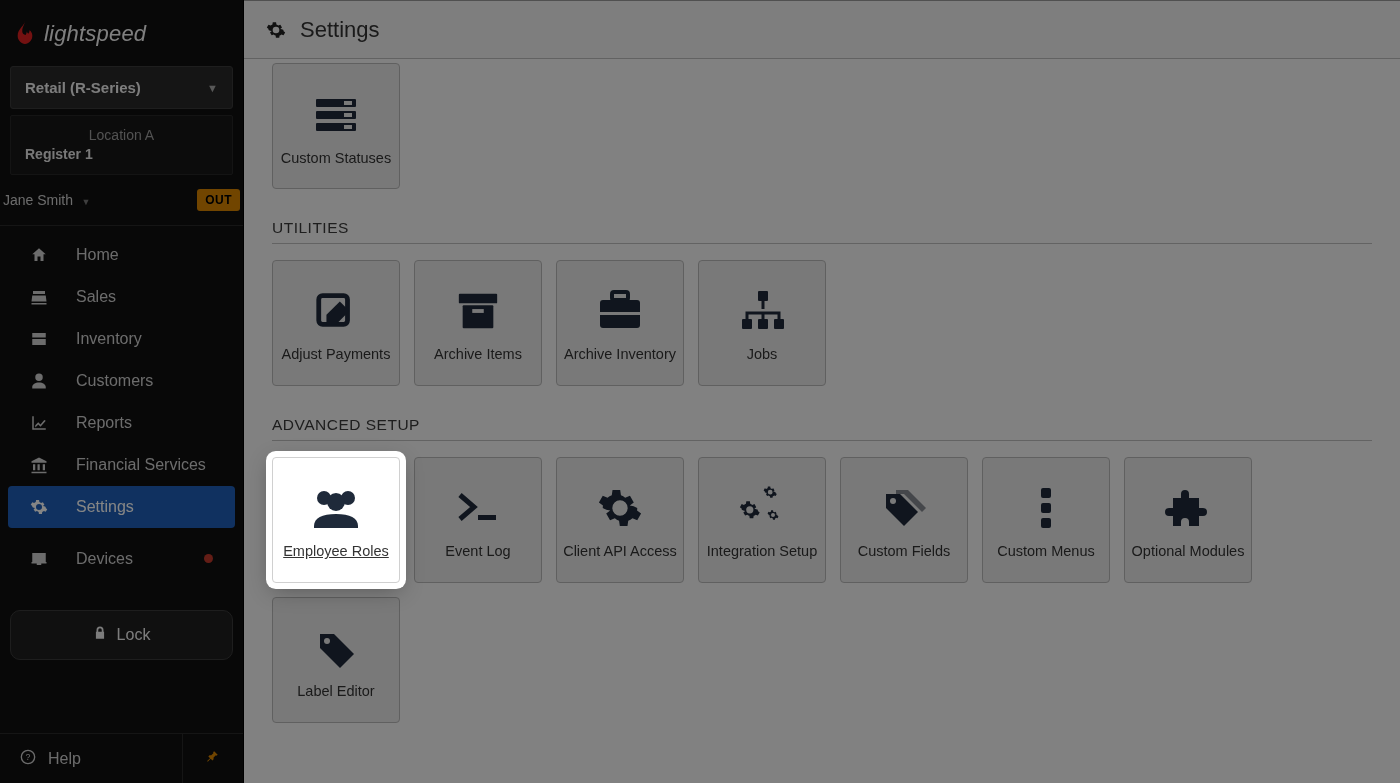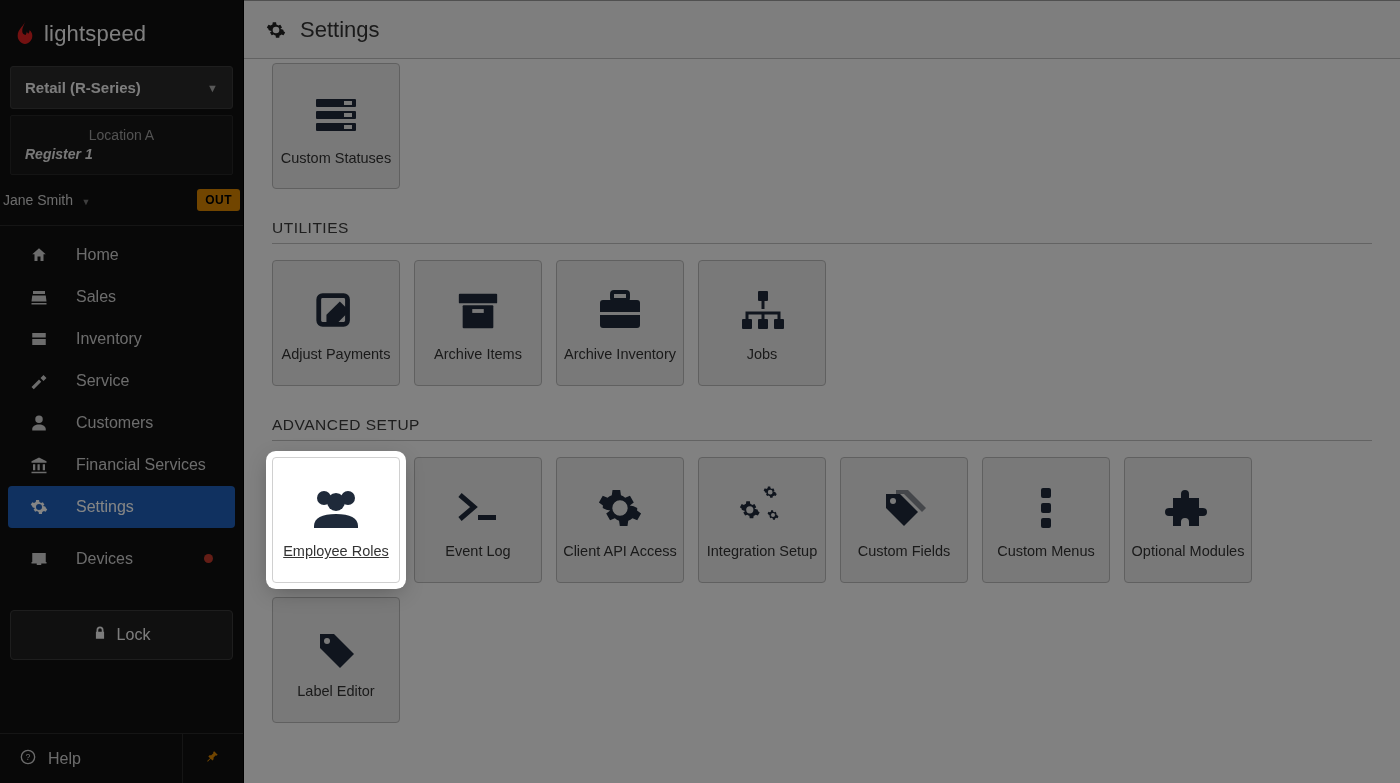--- a/index.html
+++ b/index.html
@@ -3,46 +3,46 @@
 <meta charset="utf-8">
 <style>
   * { box-sizing: border-box; margin: 0; padding: 0; }
   html, body { height: 100%; font-family: -apple-system, BlinkMacSystemFont, "Segoe UI", Helvetica, Arial, sans-serif; }
   body { display: flex; background: #1a1a1a; position: relative; width: 1400px; height: 783px; overflow: hidden; }
   
   .dim-overlay { position: absolute; inset: 0; background: rgba(0,0,0,0.48); pointer-events: none; z-index: 50; }
 
   
   .sidebar { width: 244px; background: #101010; color: #d0d0d0; display: flex; flex-direction: column; border-right: 1px solid #000; }
-  .logo-row { display: flex; align-items: center; gap: 8px; padding: 20px 14px 18px 14px; }
+  .logo-row { display: flex; align-items: center; gap: 8px; padding: 20px 14px 18px 14px; font-style: italic; }
   .logo-row .brand { color: #f4f4f4; font-size: 22px; font-weight: 400; letter-spacing: .2px; }
   .flame-icon svg { display: block; }
 
   .sb-block { padding: 0 10px; }
   .shop-select { background: #2a2a2a; color: #f0f0f0; padding: 12px 14px; border-radius: 3px; border: 1px solid #3a3a3a; display: flex; align-items: center; justify-content: space-between; font-weight: 600; font-size: 15px; cursor: pointer; text-align: center; }
   .shop-select .caret { font-size: 11px; color: #aaa; }
   .loc-box { margin-top: 6px; background: #181818; border: 1px solid #282828; border-radius: 2px; padding: 10px 14px; font-size: 14px; line-height: 1.35; cursor: pointer; }
   .loc-box .loc1 { color: #9e9e9e; text-align: center; }
-  .loc-box .loc2 { color: #e6e6e6; font-weight: 600; font-style: italic; }
+  .loc-box .loc2 { color: #e6e6e6; font-weight: 600; }
 
   .user-row { padding: 14px 3px; display: flex; justify-content: space-between; align-items: center; }
   .user-row .uname { color: #cfcfcf; font-size: 14px; }
   .user-row .tri { font-size: 9px; color: #777; margin-left: 4px; }
   .out-badge { background: #d98500; color: #000; font-weight: 700; font-size: 12px; padding: 4px 8px; border-radius: 3px; letter-spacing: .5px; }
 
   .sb-divider { height: 1px; background: #2a2a2a; margin: 0; }
 
   .nav { padding: 8px 0; display: flex; flex-direction: column; }
   .nav-item { display: flex; align-items: center; gap: 28px; padding: 12px 22px; color: #cfcfcf; font-size: 16px; cursor: pointer; border-radius: 4px; margin: 0 8px; }
   .nav-item.active { background: #1f5fb8; color: #fff; }
   .nav-item .nicon { width: 18px; display: flex; justify-content: center; }
   .nav-item .nicon svg { fill: currentColor; }
   .nav-item .dot { width: 9px; height: 9px; border-radius: 50%; background: #c0392b; margin-left: auto; }
 
-  .lock-btn { margin: 22px 10px 10px 10px; background: #1f1f1f; border: 1px solid #3a3a3a; color: #eee; padding: 14px; display: flex; align-items: center; justify-content: center; gap: 10px; font-size: 16px; cursor: pointer; border-radius: 4px; }
+  .lock-btn { margin: 22px 10px 10px 10px; background: #1f1f1f; border: 1px solid #3a3a3a; color: #eee; padding: 14px; display: flex; align-items: center; justify-content: center; gap: 10px; font-size: 16px; cursor: pointer; border-radius: 10px; }
 
   .sb-footer { margin-top: auto; border-top: 1px solid #2a2a2a; display: flex; height: 50px; }
   .sb-footer .help { flex: 1; display: flex; align-items: center; gap: 12px; padding: 0 20px; color: #cfcfcf; cursor: pointer; border-right: 1px solid #2a2a2a; }
   .sb-footer .pin { width: 60px; display: flex; align-items: center; justify-content: center; cursor: pointer; }
 
   
   .main { flex: 1; background: #f7f7f7; display: flex; flex-direction: column; border-top: 1px solid #999; }
   .page-header { height: 58px; display: flex; align-items: center; gap: 14px; padding: 0 22px; background: #f1f1f1; border-bottom: 1px solid #bdbdbd; font-size: 22px; color: #333; }
   .page-header .gear { display:flex; }
 
@@ -119,32 +119,32 @@
       <span class="nicon">
           <svg width="18" height="18" viewBox="0 0 24 24">
             <path d="M3 4h18v6H3zM3 12h18v8H3zM9 15h6v2H9z"></path>
           </svg>
         </span>
       <span>Inventory</span>
     </div>
     <div class="nav-item">
       <span class="nicon">
           <svg width="18" height="18" viewBox="0 0 24 24">
-            <path d="M2 20l10-10 3 3L5 23zM14 8l4-4 4 4-4 4z"></path>
-          </svg>
-        </span>
-      <span>Service</span>
-    </div>
-    <div class="nav-item">
-      <span class="nicon">
-          <svg width="18" height="18" viewBox="0 0 24 24">
             <path d="M12 12a5 5 0 100-10 5 5 0 000 10zm0 2c-5 0-9 2.5-9 6v2h18v-2c0-3.5-4-6-9-6z"></path>
           </svg>
         </span>
       <span>Customers</span>
+    </div>
+    <div class="nav-item">
+      <span class="nicon">
+          <svg width="18" height="18" viewBox="0 0 24 24">
+            <path d="M3 3v18h18v-2H5V3zM7 15l4-4 3 3 5-6 2 1-7 8-3-3-4 4z"></path>
+          </svg>
+        </span>
+      <span>Reports</span>
     </div>
     <div class="nav-item">
       <span class="nicon">
           <svg width="18" height="18" viewBox="0 0 24 24">
             <path d="M12 2L2 7v2h20V7zM4 11h3v8H4zm6 0h3v8h-3zm7 0h3v8h-3zM2 21h20v2H2z"></path>
           </svg>
         </span>
       <span>Financial Services</span>
     </div>
     <div class="nav-item active">

